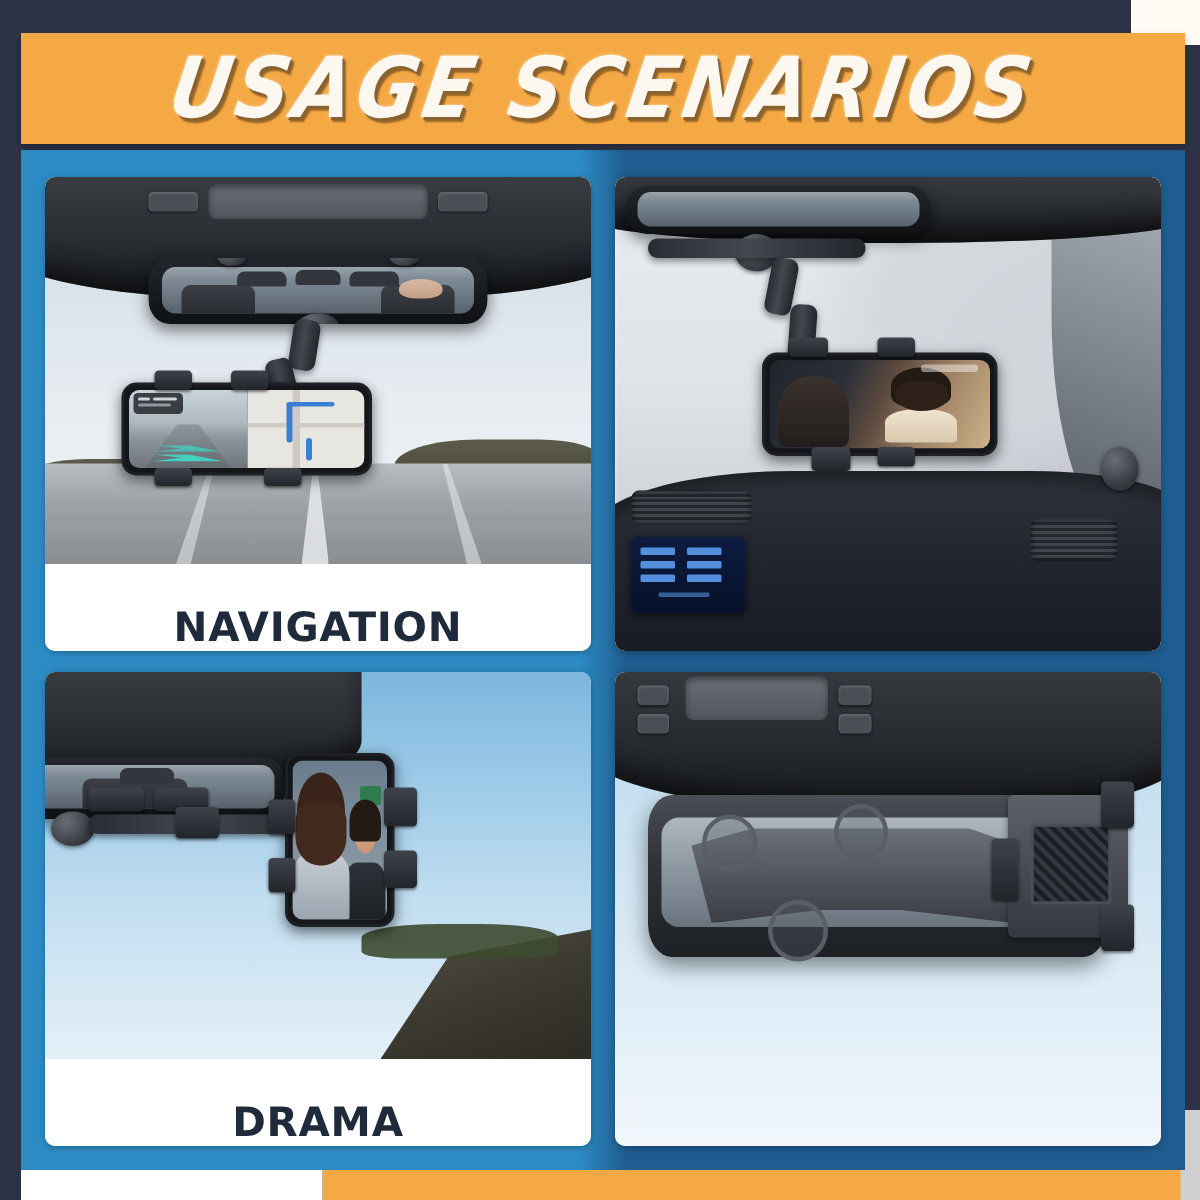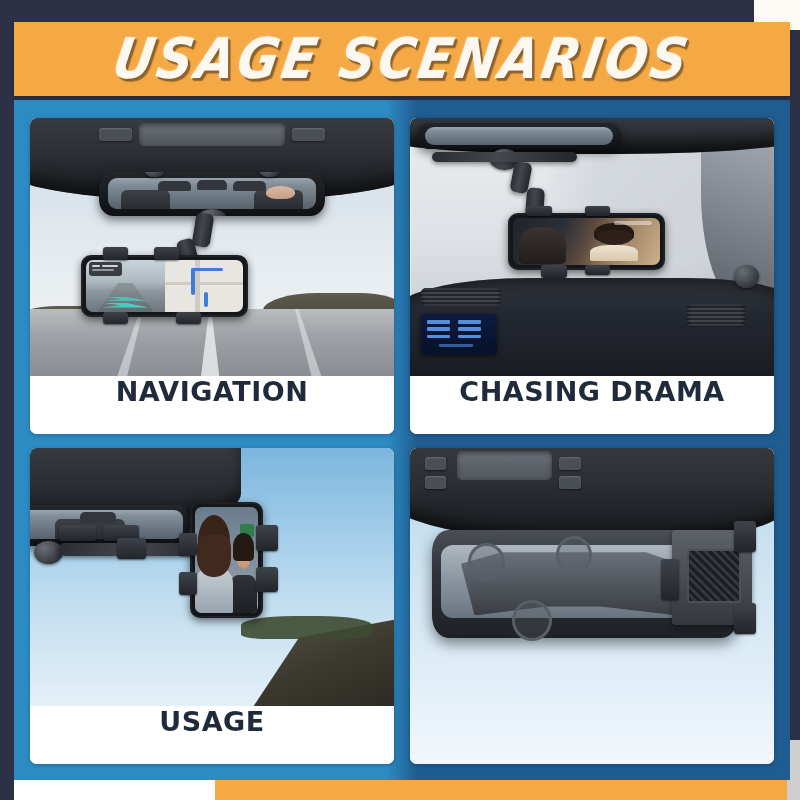--- a/index.html
+++ b/index.html
@@ -74,21 +74,21 @@
   .card{
     position:relative; overflow:hidden;
     border-radius:7px;
     display:flex; flex-direction:column;
     box-shadow:0 1px 4px rgba(0,0,0,.25);
     background:#fff;
   }
   .photo{ position:relative; flex:1 1 auto; overflow:hidden; }
   .caption{
     flex:0 0 58px; background:#ffffff;
-    display:flex; align-items:flex-start; justify-content:center;
+    display:flex; align-items:flex-end; justify-content:center;
   }
   .caption span{
     font-family:"DejaVu Sans", sans-serif;
     font-weight:bold; font-size:27px; letter-spacing:.5px;
     color:#1f2a3a;
   }
 
   
   .sky-day{
     position:absolute; inset:0;
@@ -483,23 +483,20 @@
           <i style="left:8%;top:14%;width:30%;height:9%;"></i>
           <i style="left:48%;top:14%;width:30%;height:9%;"></i>
           <i style="left:8%;top:32%;width:30%;height:9%;"></i>
           <i style="left:48%;top:32%;width:30%;height:9%;"></i>
           <i style="left:8%;top:50%;width:30%;height:9%;"></i>
           <i style="left:48%;top:50%;width:30%;height:9%;"></i>
           <i style="left:24%;top:72%;width:44%;height:7%;opacity:.55;"></i>
         </div>
         <div class="knob" style="right:4%;top:57%;width:7%;height:9%;"></div>
       </div>
-      <div class="caption">
-        <span>CHASING DRAMA</span>
-      </div>
     </div>
 
     <div class="card">
       <div class="photo">
         <div class="sky-blue"></div>
         <div class="cliff"></div>
         <div class="cliff-veg"></div>
 
         <div class="headliner" style="left:-28%;top:-4%;width:86%;height:36%;border-radius:0 0 46% 14%/0 0 40% 10%;"></div>
         <div class="mirror" style="left:-4%;top:22%;width:48%;height:16%;">
@@ -529,21 +526,21 @@
               <div class="hair"></div>
             </div>
           </div>
         </div>
         <div class="clamp" style="left:41%;top:33%;width:5%;height:9%;"></div>
         <div class="clamp" style="left:41%;top:48%;width:5%;height:9%;"></div>
         <div class="clamp" style="left:62%;top:30%;width:6%;height:10%;"></div>
         <div class="clamp" style="left:62%;top:46%;width:6%;height:10%;"></div>
       </div>
       <div class="caption">
-        <span>USAGE</span>
+        <span>DRAMA</span>
       </div>
     </div>
 
     <div class="card">
       <div class="photo">
         <div class="sky-blue2"></div>
 
         <div class="headliner hi" style="left:-8%;top:-6%;width:112%;height:36%;border-radius:0 0 40% 52%/0 0 34% 44%;"></div>
         <div class="sunroof" style="left:13%;top:1%;width:26%;height:9%;"></div>
         <div class="console-btn" style="left:4%;top:3%;width:6%;height:4%;"></div>

